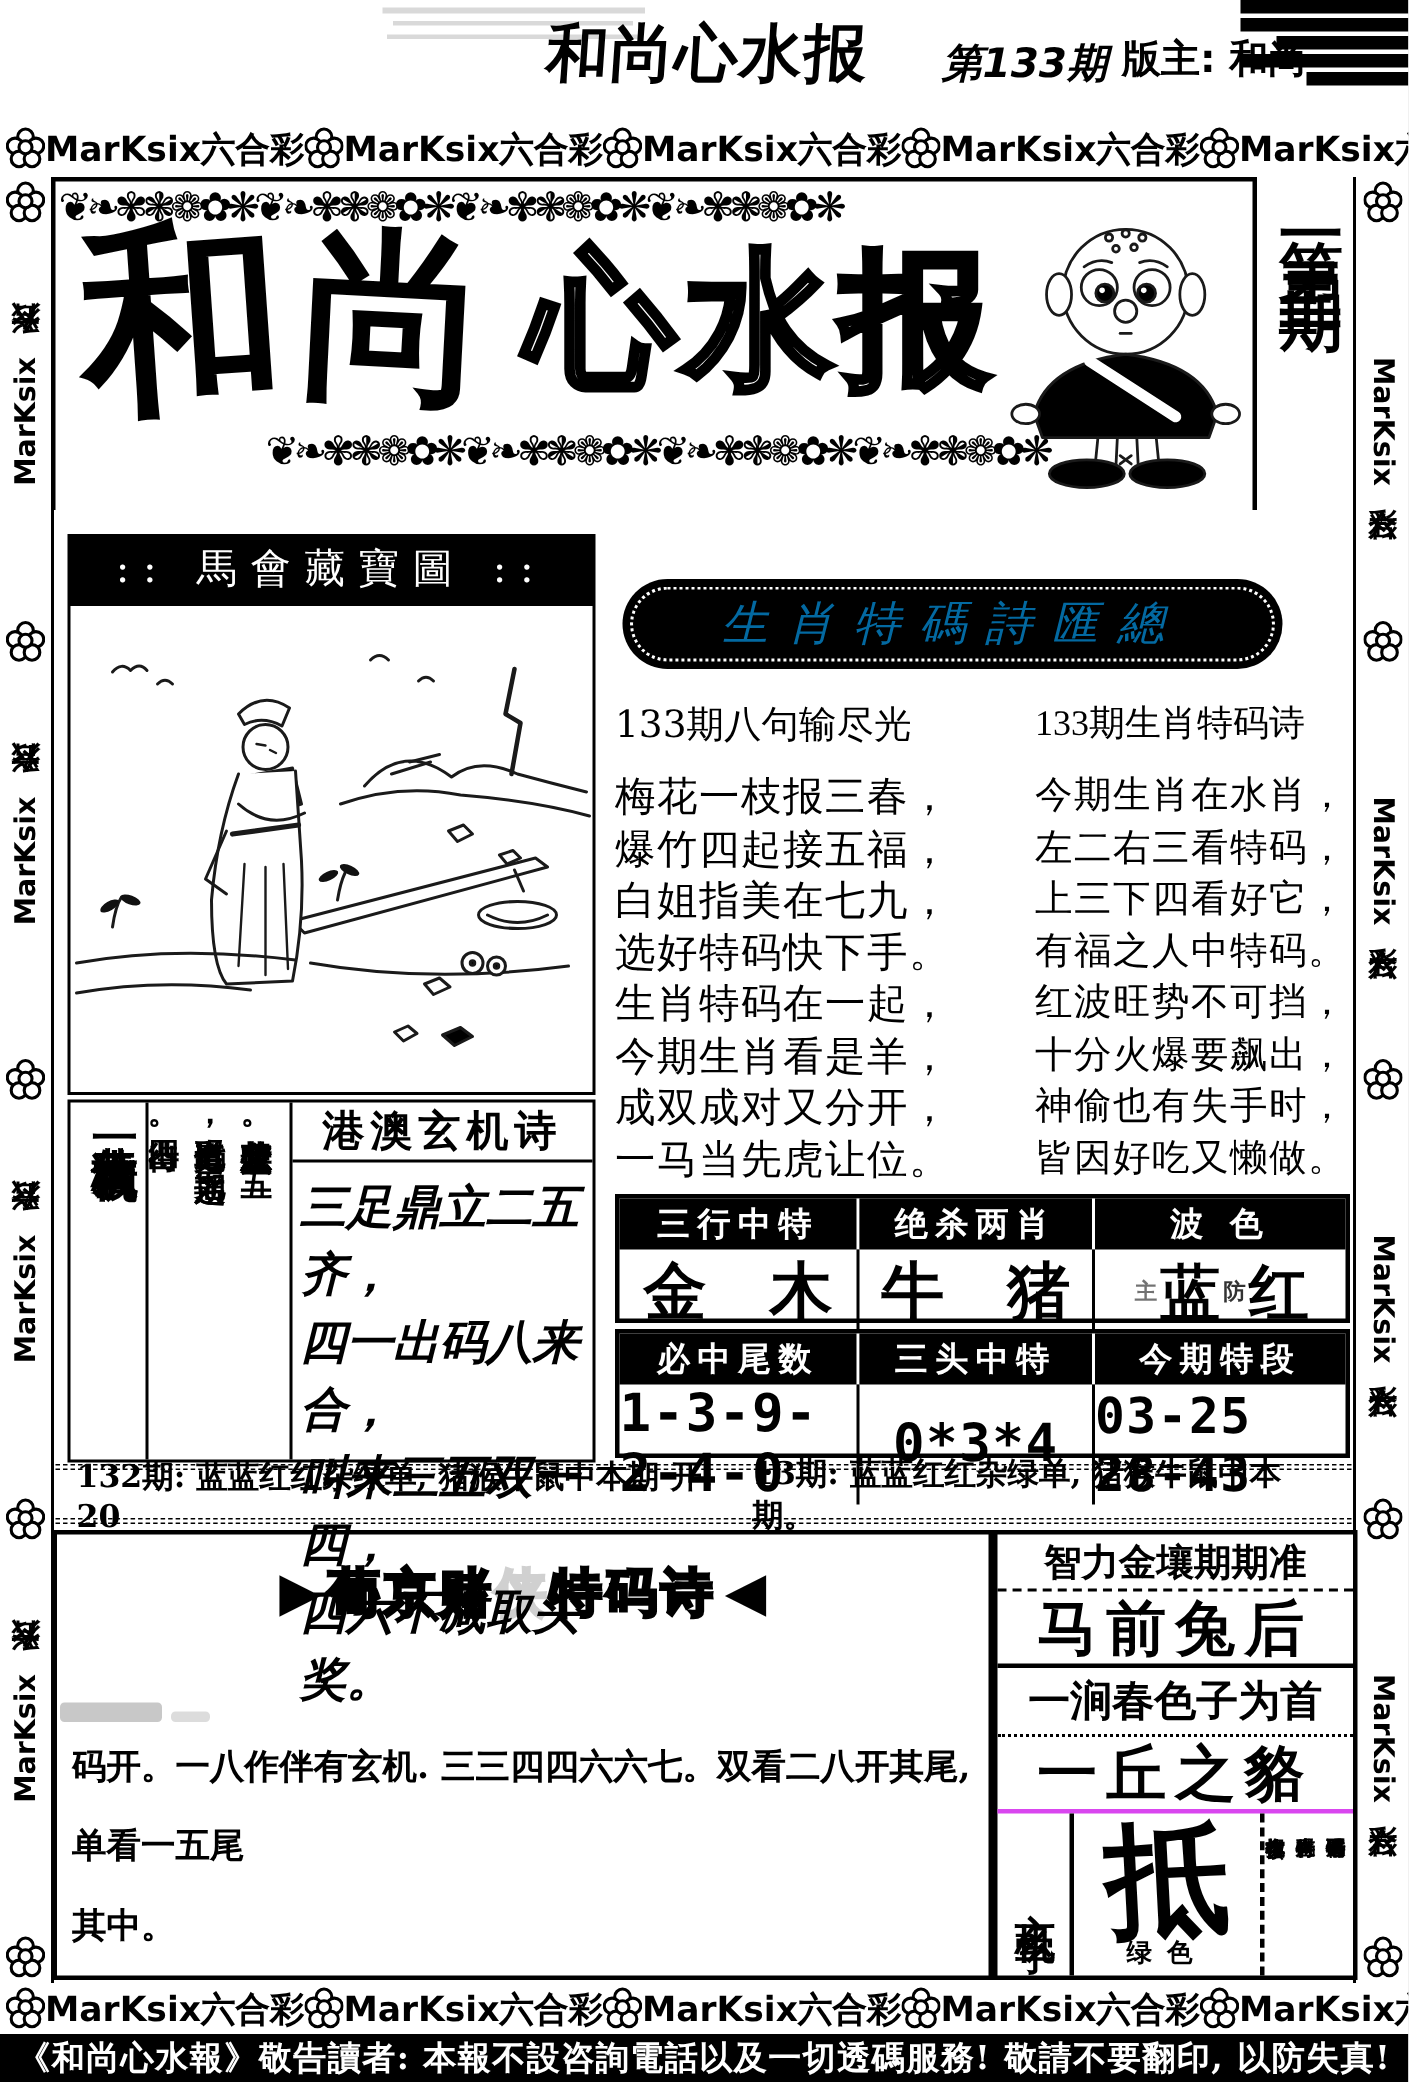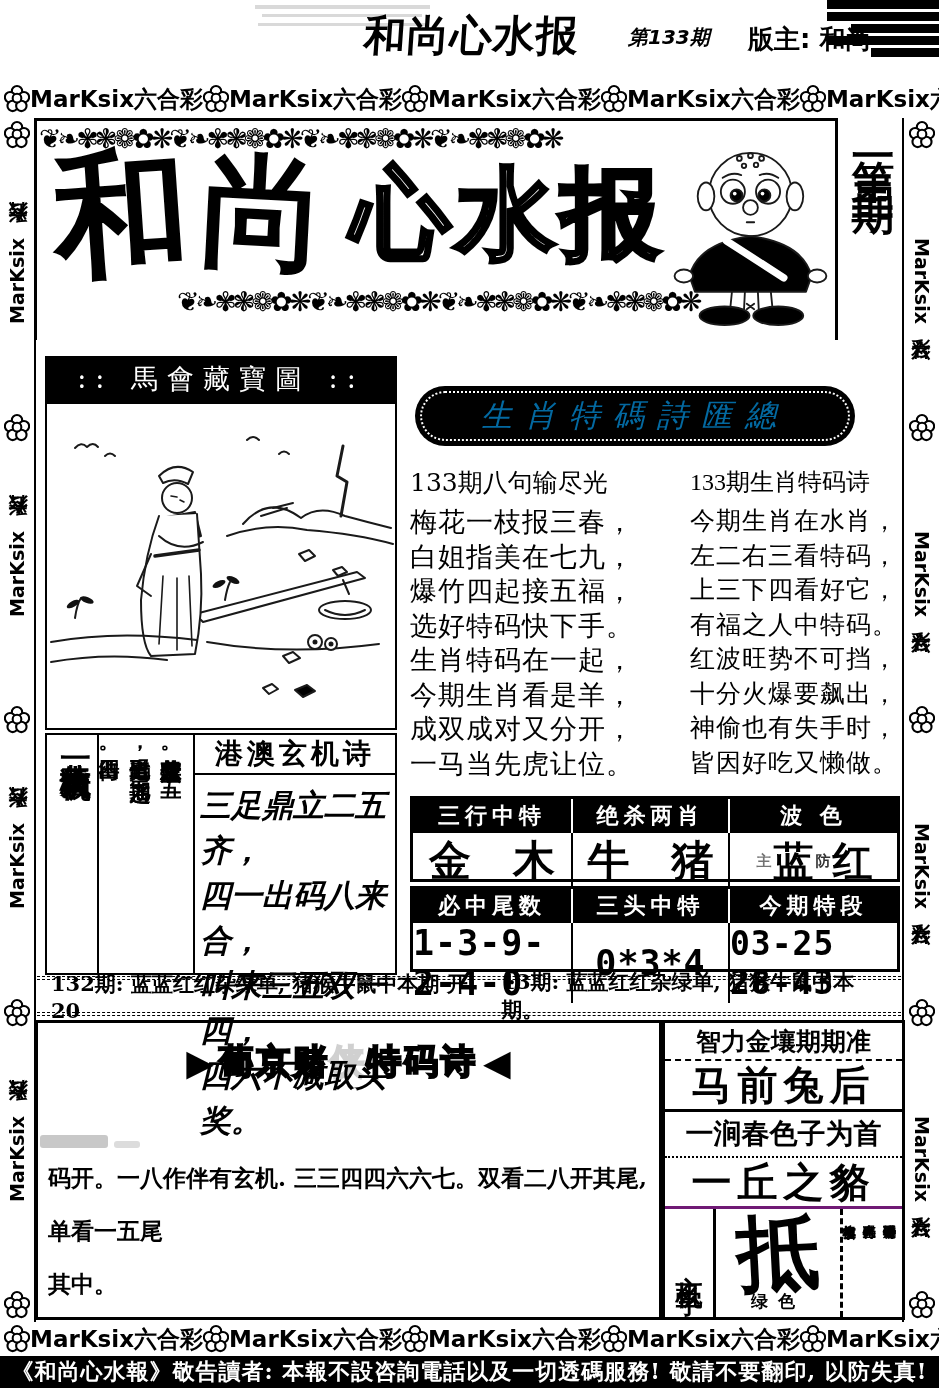--- a/index.html
+++ b/index.html
@@ -6,21 +6,21 @@
   .page{position:relative;width:939px;height:1388px;background:#fff;color:#000;
         font-family:"DejaVu Sans","Liberation Sans",sans-serif;overflow:hidden;margin:0 auto;}
   .serif{font-family:"DejaVu Serif","Liberation Serif",serif;}
   .mono{font-family:"DejaVu Sans Mono","Liberation Mono",monospace;}
   .abs{position:absolute;}
 
   
   .faded-line{position:absolute;background:#aaa;opacity:.45;}
   .hdr-title{position:absolute;left:364px;top:8px;font-size:42px;font-weight:900;
              transform:skewX(-4deg);letter-spacing:1px;}
-  .hdr-issue{position:absolute;left:628px;top:24px;font-size:20px;font-weight:700;font-style:italic;}
+  .hdr-issue{position:absolute;left:628px;top:24px;font-size:27px;font-weight:700;font-style:italic;}
   .hdr-banzhu{position:absolute;left:748px;top:22px;font-size:26px;font-weight:700;}
   .hdr-banzhu-name{font-weight:700;}
   .redaction{position:absolute;right:0;top:0;width:112px;height:66px;z-index:5;}
   .redaction div{background:#000;margin:0 0 3px auto;}
 
   
   .hborder{position:absolute;left:4px;width:931px;height:38px;display:flex;align-items:center;
            justify-content:space-between;}
   .hlabel{font-size:23px;font-weight:600;white-space:nowrap;}
   .vstrip{position:absolute;top:118px;width:34px;height:1204px;display:flex;flex-direction:column;
@@ -57,21 +57,21 @@
   .lb3{flex:1;display:flex;flex-direction:column;}
   .lb3h{height:46px;border-bottom:2px solid #000;display:flex;align-items:center;justify-content:center;
         font-size:28px;font-weight:700;letter-spacing:4px;}
   .lb3p{padding:8px 0 0 5px;font-size:31px;font-weight:700;font-style:italic;line-height:45px;}
 
   
   .banner{position:absolute;left:415px;top:386px;width:440px;height:60px;background:#000;color:#0369a1;
           border-radius:30px;display:flex;align-items:center;justify-content:center;font-size:31px;
           letter-spacing:13px;outline:2px dotted #fff;outline-offset:-7px;font-style:italic;}
   .poem{position:absolute;}
-  .poem .pt{font-size:25px;margin-bottom:6px;}
+  .poem .pt{font-size:25px;margin-bottom:16px;}
   .poem .plline{font-size:27px;line-height:34.5px;letter-spacing:1px;}
   .poemR .pt{font-size:24px;}
   .poemR .plline{font-size:25px;}
 
   .ptable{position:absolute;left:410px;top:796px;width:490px;height:86px;border:3px solid #000;
           box-sizing:border-box;display:grid;grid-template-columns:160px 157px 1fr;
           grid-template-rows:34px 1fr;}
   .ptable.t2{top:886px;}
   .th{background:#000;color:#fff;font-size:22px;font-weight:700;letter-spacing:5px;display:flex;
       align-items:center;justify-content:center;border-right:2px solid #fff;}
@@ -102,21 +102,21 @@
            line-height:53px;}
   .pj-body .l1{text-indent:2.2em;}
 
   
   .rb{position:absolute;left:662px;top:1020px;width:243px;height:300px;border:3px solid #000;
       box-sizing:border-box;display:flex;flex-direction:column;}
   .rb-row{display:flex;align-items:center;justify-content:center;}
   .rb1{height:36px;font-size:25px;font-weight:700;border-bottom:2px dashed #000;}
   .rb2{height:48px;font-size:40px;font-weight:900;border-bottom:3px solid #000;letter-spacing:6px;}
   .rb3{height:44px;font-size:28px;font-weight:700;border-bottom:2px dotted #000;}
-  .rb4{height:48px;font-size:40px;font-weight:900;border-bottom:3px solid #701a75;letter-spacing:6px;}
+  .rb4{height:48px;font-size:40px;font-weight:900;border-bottom:3px solid #d946ef;letter-spacing:6px;}
   .rb5{flex:1;display:flex;}
   .xj-label{width:48px;border-right:3px solid #000;writing-mode:vertical-rl;display:flex;align-items:center;
             justify-content:center;font-size:27px;font-weight:800;letter-spacing:6px;}
   .xj-center{flex:1;position:relative;}
   .xj-big{position:absolute;left:50%;top:42%;transform:translate(-50%,-50%) rotate(-3deg);
           font-size:82px;font-weight:900;}
   .xj-color{position:absolute;bottom:4px;left:50%;transform:translateX(-50%);font-size:17px;
             font-weight:700;letter-spacing:10px;white-space:nowrap;}
   .xj-notes{width:62px;border-left:3px dashed #000;writing-mode:vertical-rl;font-size:13px;
             line-height:1.55;padding:6px 3px;white-space:pre-line;font-weight:600;box-sizing:border-box;}
@@ -480,22 +480,22 @@
         <div>四六不减取头奖。</div>
       </div>
     </div>
   </div>
 
   <div class="banner serif">生肖特碼詩匯總</div>
 
   <div class="poem serif" style="left:410px;top:466px;width:276px;">
     <div class="pt">133期八句输尽光</div>
     <div class="plline">梅花一枝报三春，</div>
+    <div class="plline">爆竹四起接五福，</div>
     <div class="plline">白姐指美在七九，</div>
-    <div class="plline">爆竹四起接五福，</div>
     <div class="plline">选好特码快下手。</div>
     <div class="plline">生肖特码在一起，</div>
     <div class="plline">今期生肖看是羊，</div>
     <div class="plline">成双成对又分开，</div>
     <div class="plline">一马当先虎让位。</div>
   </div>
 
   <div class="poem poemR serif" style="left:690px;top:466px;width:215px;font-family:Liberation Serif, serif;">
     <div class="pt">133期生肖特码诗</div>
     <div class="plline">今期生肖在水肖，</div>

